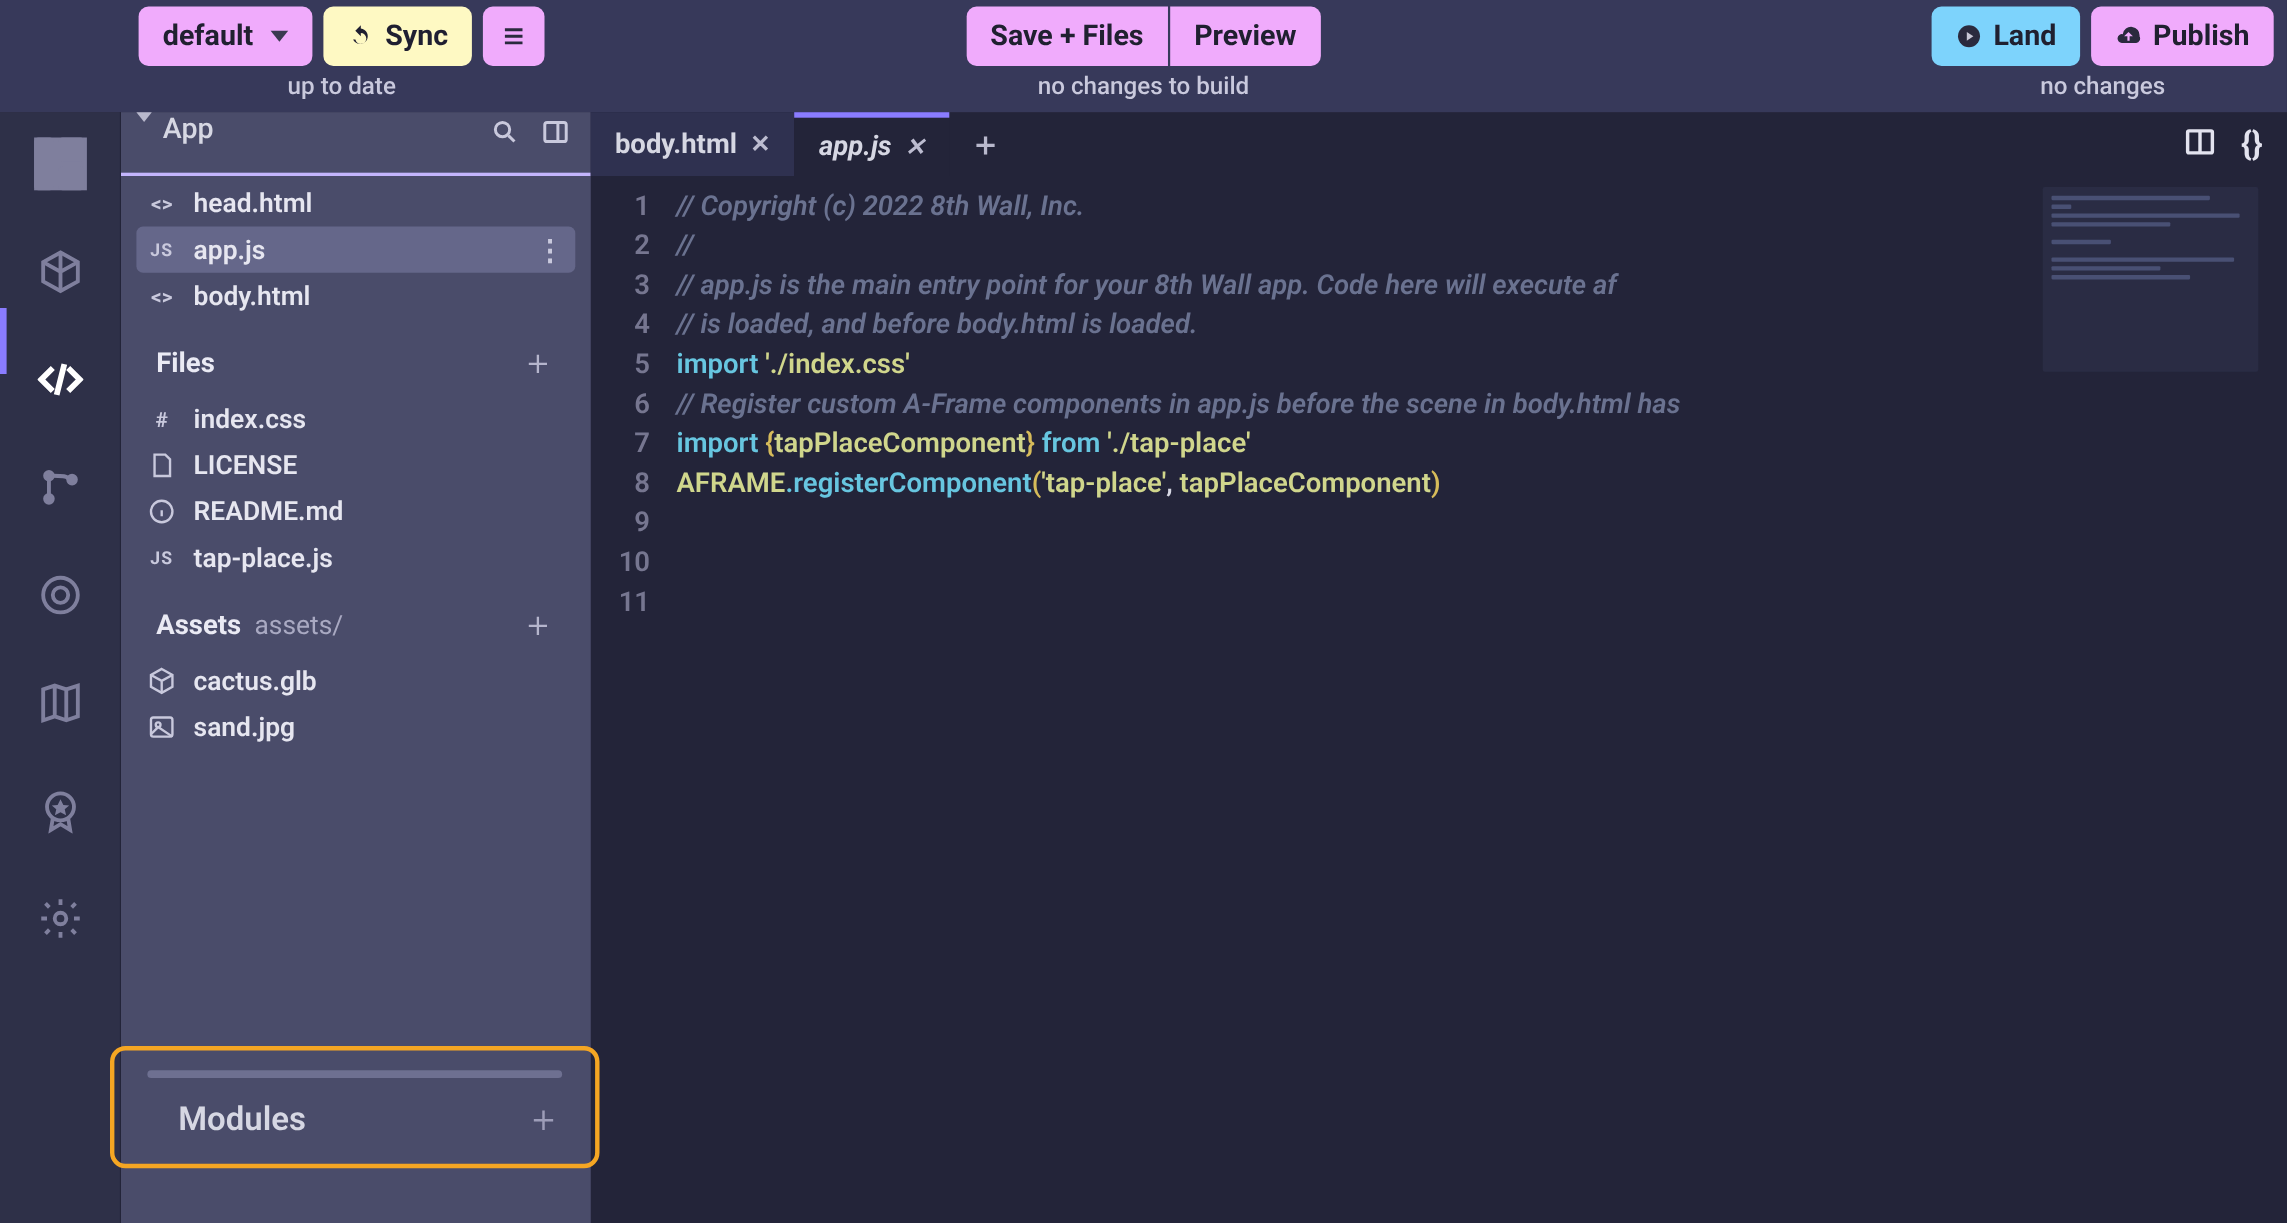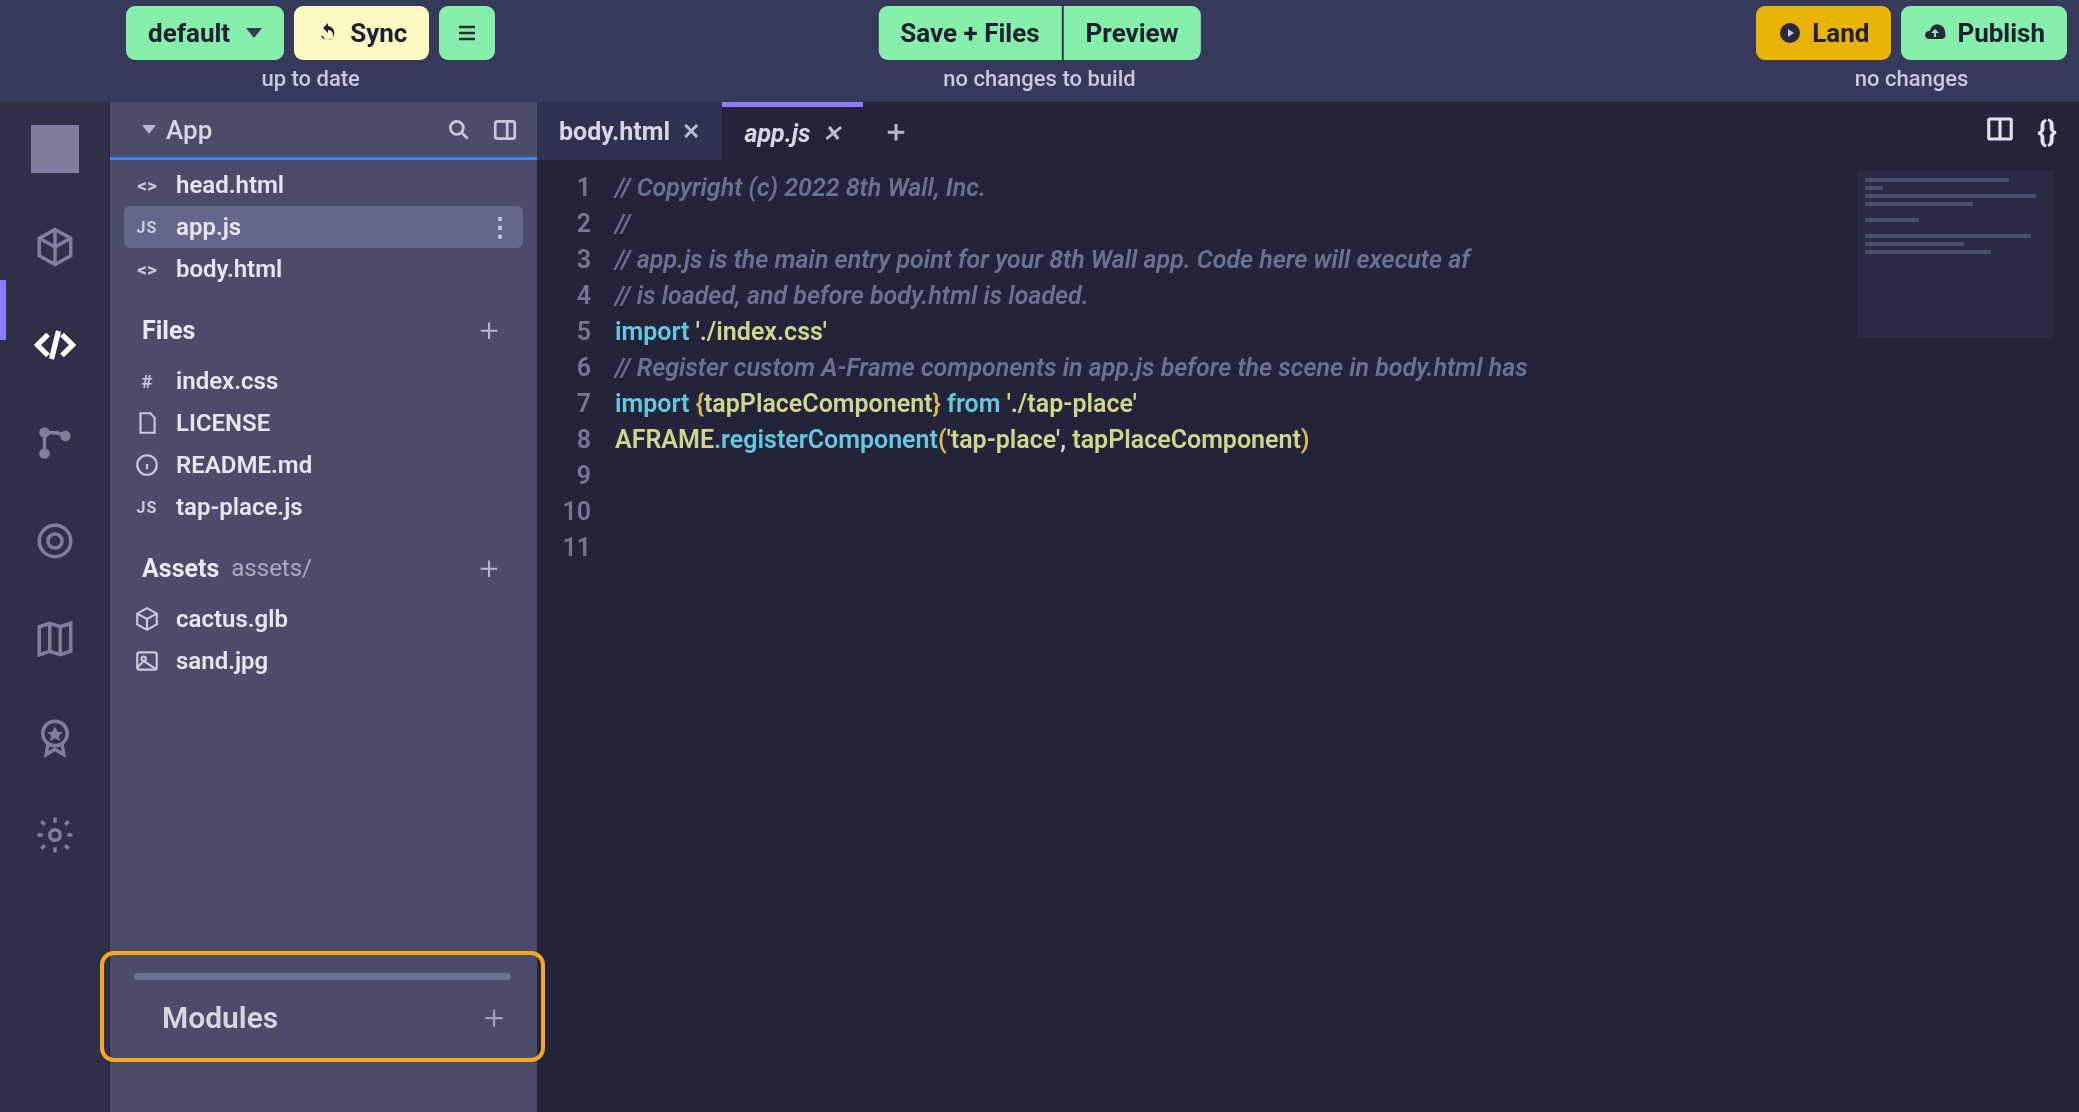--- a/index.html
+++ b/index.html
@@ -3,21 +3,21 @@
 <meta charset="utf-8">
 <style>
 * { margin:0; padding:0; box-sizing:border-box; font-family:-apple-system,BlinkMacSystemFont,"Segoe UI",Roboto,Helvetica,Arial,sans-serif; }
 body { background:#2e3048; color:#d6d7e3; overflow:hidden; width:2079px; height:1112px; }
 .app { display:flex; flex-direction:column; height:100%; }
 
 
 .topbar { height:102px; display:flex; align-items:flex-start; padding:6px 12px 0 126px; gap:10px; position:relative; background:#37395a; }
 .topcluster { display:flex; flex-direction:column; align-items:center; gap:6px; }
 .btnrow { display:flex; gap:10px; align-items:center; }
-.btn { background:#86efac; color:#202030; border:none; border-radius:9px; height:54px; padding:0 22px; font-size:26px; font-weight:700; display:flex; align-items:center; gap:10px; cursor:pointer; }
+.btn { background:#f0abfc; color:#202030; border:none; border-radius:9px; height:54px; padding:0 22px; font-size:26px; font-weight:700; display:flex; align-items:center; gap:10px; cursor:pointer; }
 .btn.dark { background:#fef9c3; color:#1f1f31; }
 .btn svg { width:24px; height:24px; }
 .subtext { font-size:22px; color:#c9c9dd; font-weight:500; }
 .chev { width:0; height:0; border-left:8px solid transparent; border-right:8px solid transparent; border-top:10px solid #3a3a50; margin-left:6px; }
 .topcluster.center { position:absolute; left:50%; transform:translateX(-50%); }
 .topcluster.right { position:absolute; right:12px; }
 
 
 .main { flex:1; display:flex; min-height:0; }
 
@@ -27,21 +27,21 @@
 .railbtn.active { color:#fff; }
 .railbtn svg { width:42px; height:42px; stroke:currentColor; fill:currentColor; }
 .railmark { position:absolute; left:0; top:178px; width:6px; height:60px; background:#8a7cff; }
 .logo { width:48px; height:48px; background:#7f7f9d; -webkit-mask:none; display:flex; gap:4px; }
 .logo div:first-child { width:18px; height:48px; background:#7f7f9d; border-radius:4px; }
 .logo div:last-child { display:flex; flex-direction:column; gap:4px; }
 .logo div:last-child span { width:24px; height:22px; background:#7f7f9d; border-radius:4px; display:block; }
 
 
 .sidebar { width:427px; background:#4a4c6a; display:flex; flex-direction:column; position:relative; }
-.sidehead { height:58px; display:flex; align-items:center; padding:0 14px 0 32px; border-bottom:3px solid #3b82f6; gap:10px; }
+.sidehead { height:58px; display:flex; padding:0 14px 0 14px; border-bottom:3px solid #c4b5fd; gap:10px; }
 .sidehead .tri { width:0; height:0; border-left:7px solid transparent; border-right:7px solid transparent; border-top:9px solid #b8b8cc; }
 .sidehead .title { font-size:26px; color:#d6d7e3; font-weight:500; flex:1; }
 .iconbtn { width:36px; height:36px; display:flex; align-items:center; justify-content:center; color:#c9c9dd; cursor:pointer; }
 .iconbtn svg { width:26px; height:26px; stroke:currentColor; fill:none; stroke-width:2.5; }
 
 .filelist { padding:4px 14px; }
 .fileitem { display:flex; align-items:center; gap:16px; height:42px; padding:0 10px; border-radius:6px; font-size:24px; color:#e6e6f0; font-weight:600; cursor:pointer; }
 .fileitem.active { background:#65678a; }
 .fileitem .ico { width:26px; height:26px; display:flex; align-items:center; justify-content:center; color:#c9c9dd; font-size:19px; font-weight:700; }
 .fileitem .dots { margin-left:auto; color:#c9c9dd; font-size:26px; }
@@ -112,21 +112,21 @@
     <div class="topcluster center">
       <div class="btnrow">
         <button class="btn" style="border-radius:9px 0 0 9px">Save + Files</button>
         <button class="btn" style="border-radius:0 9px 9px 0;margin-left:-8px">Preview</button>
       </div>
       <div class="subtext">no changes to build</div>
     </div>
 
     <div class="topcluster right">
       <div class="btnrow">
-        <button class="btn" style="background:#eab308">
+        <button class="btn" style="background:#7dd3fc">
           <svg viewBox="0 0 24 24">
               <circle cx="12" cy="12" r="10" fill="#2a2a3e"></circle>
               <path d="M10 8l6 4-6 4z" fill="#c8c7d6"></path>
             </svg>
           <span>Land</span>
         </button>
         <button class="btn">
           <svg viewBox="0 0 24 24">
               <path fill="#2a2a3e" d="M19 18H6a4 4 0 1 1 .8-7.93A6 6 0 0 1 22 12a4 4 0 0 1-3 6zM12 8l-4 4h3v4h2v-4h3z"></path>
             </svg>

